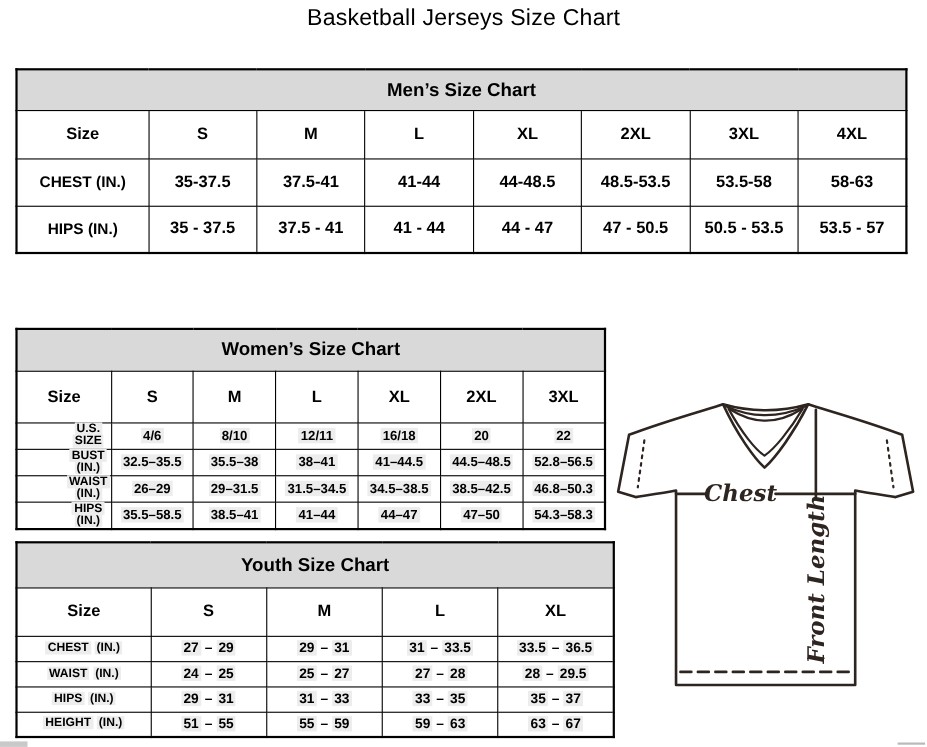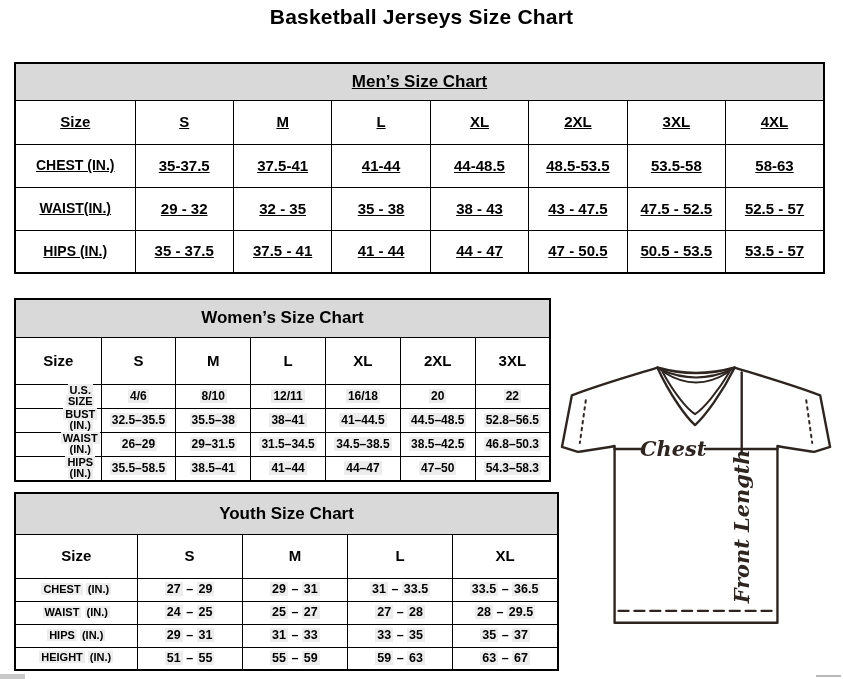--- a/index.html
+++ b/index.html
@@ -8,35 +8,35 @@
     --line:#2e2521;
   }
   html,body{margin:0;padding:0;}
   body{
     width:843px;height:679px;position:relative;background:#ffffff;
     font-family:"Liberation Sans", sans-serif;color:#000;
     overflow:hidden;
   }
   .page-title{
     position:absolute;top:5px;left:0;width:843px;text-align:center;
-    font-size:21px;font-weight:bold;letter-spacing:.2px;
+    font-size:21px;font-weight:normal;letter-spacing:.2px;
   }
   table.size-table{
     position:absolute;border-collapse:collapse;table-layout:fixed;
     border:2px solid #000;background:#fff;
   }
   table.size-table th,table.size-table td{
     border:1px solid #000;text-align:center;vertical-align:middle;
     font-weight:bold;padding:0;line-height:1.05;
   }
   th.caption{
     background:var(--header-bg);font-size:17px;
   }
   
-  table.mens{left:14px;top:62px;width:811px;text-decoration:underline;}
+  table.mens{left:14px;top:62px;width:811px;}
   table.mens col.c-label{width:120px;}
   table.mens tr.caption-row{height:37px;}
   table.mens tr.size-row{height:44px;}
   table.mens tr.size-row th{font-size:15px;}
   table.mens tr.data-row{height:43px;}
   table.mens tr.data-row th,table.mens tr.data-row td{font-size:15px;}
   table.mens tr.data-row th{font-size:14px;}
   
   table.womens{left:14px;top:298px;width:537px;}
   table.womens col.c-label{width:86px;}
@@ -99,30 +99,20 @@
         <th>CHEST (IN.)</th>
         <td>35-37.5</td>
         <td>37.5-41</td>
         <td>41-44</td>
         <td>44-48.5</td>
         <td>48.5-53.5</td>
         <td>53.5-58</td>
         <td>58-63</td>
       </tr>
       <tr class="data-row">
-        <th>WAIST(IN.)</th>
-        <td>29 - 32</td>
-        <td>32 - 35</td>
-        <td>35 - 38</td>
-        <td>38 - 43</td>
-        <td>43 - 47.5</td>
-        <td>47.5 - 52.5</td>
-        <td>52.5 - 57</td>
-      </tr>
-      <tr class="data-row">
         <th>HIPS (IN.)</th>
         <td>35 - 37.5</td>
         <td>37.5 - 41</td>
         <td>41 - 44</td>
         <td>44 - 47</td>
         <td>47 - 50.5</td>
         <td>50.5 - 53.5</td>
         <td>53.5 - 57</td>
       </tr>
     </tbody>

